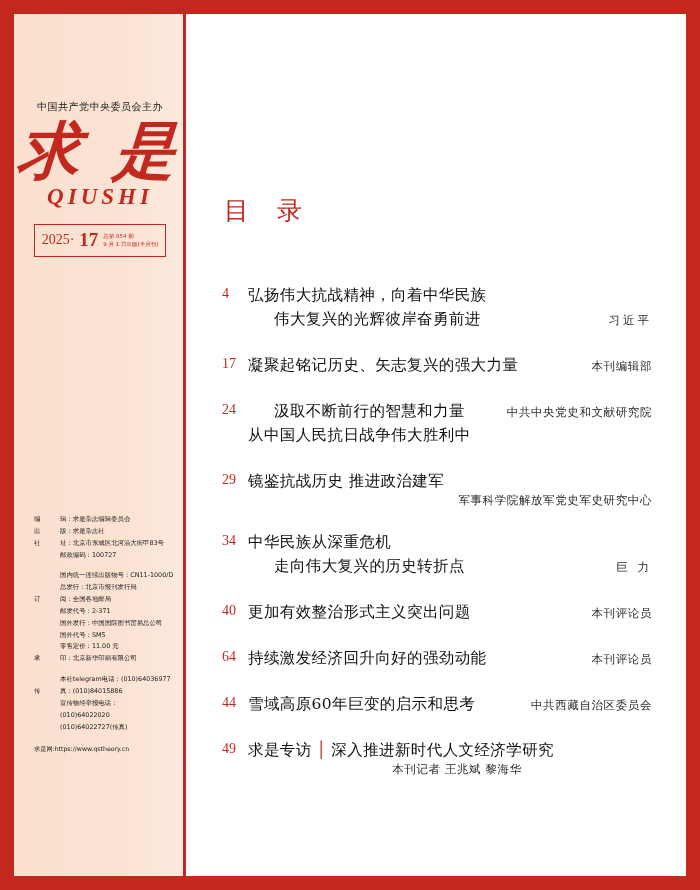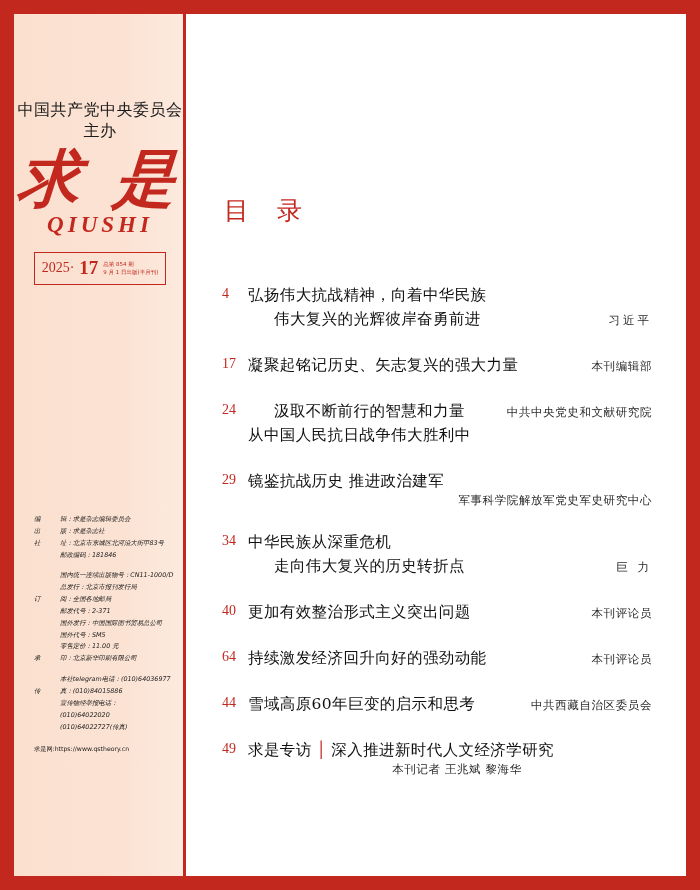--- a/index.html
+++ b/index.html
@@ -51,21 +51,21 @@
     width: 3px;
     height: 100%;
     background: #c3281f;
   }
 
   .masthead {
     padding-top: 86px;
     text-align: center;
   }
   .sponsor-line {
-    font-size: 16px;
+    font-size: 10px;
     color: #1a1a1a;
     letter-spacing: 0.5px;
     font-family: "DejaVu Sans", sans-serif;
     margin-bottom: 6px;
   }
   .logo-cn {
     font-size: 62px;
     line-height: 1;
     color: #c3281f;
     font-weight: bold;
@@ -120,21 +120,20 @@
     font-family: "DejaVu Sans", sans-serif;
     font-size: 6.4px;
     line-height: 1.85;
     color: #1a1a1a;
   }
   .colophon .blk {
     margin-bottom: 9px;
   }
   .colophon .row {
     white-space: nowrap;
-    font-style: italic;
   }
   .colophon .lbl {
     display: inline-block;
     min-width: 26px;
   }
   .website {
     margin-top: 10px;
     font-size: 6.2px;
   }
 
@@ -231,21 +230,21 @@
             <span>9 月 1 日出版(半月刊)</span>
           </span>
         </div>
       </div>
 
       <div class="colophon">
         <div class="blk">
           <div class="row"><span class="lbl">编</span><span>辑：求是杂志编辑委员会</span></div>
           <div class="row"><span class="lbl">出</span><span>版：求是杂志社</span></div>
           <div class="row"><span class="lbl">社</span><span>址：北京市东城区北河沿大街甲83号</span></div>
-          <div class="row"><span class="lbl"></span><span>邮政编码：181846</span></div>
+          <div class="row"><span class="lbl"></span><span>邮政编码：100727</span></div>
         </div>
 
         <div class="blk">
           <div class="row"><span class="lbl"></span><span>国内统一连续出版物号：CN11-1000/D</span></div>
           <div class="row"><span class="lbl"></span><span>总发行：北京市报刊发行局</span></div>
           <div class="row"><span class="lbl">订</span><span>阅：全国各地邮局</span></div>
           <div class="row"><span class="lbl"></span><span>邮发代号：2-371</span></div>
           <div class="row"><span class="lbl"></span><span>国外发行：中国国际图书贸易总公司</span></div>
           <div class="row"><span class="lbl"></span><span>国外代号：SM5</span></div>
           <div class="row"><span class="lbl"></span><span>零售定价：11.00 元</span></div>

